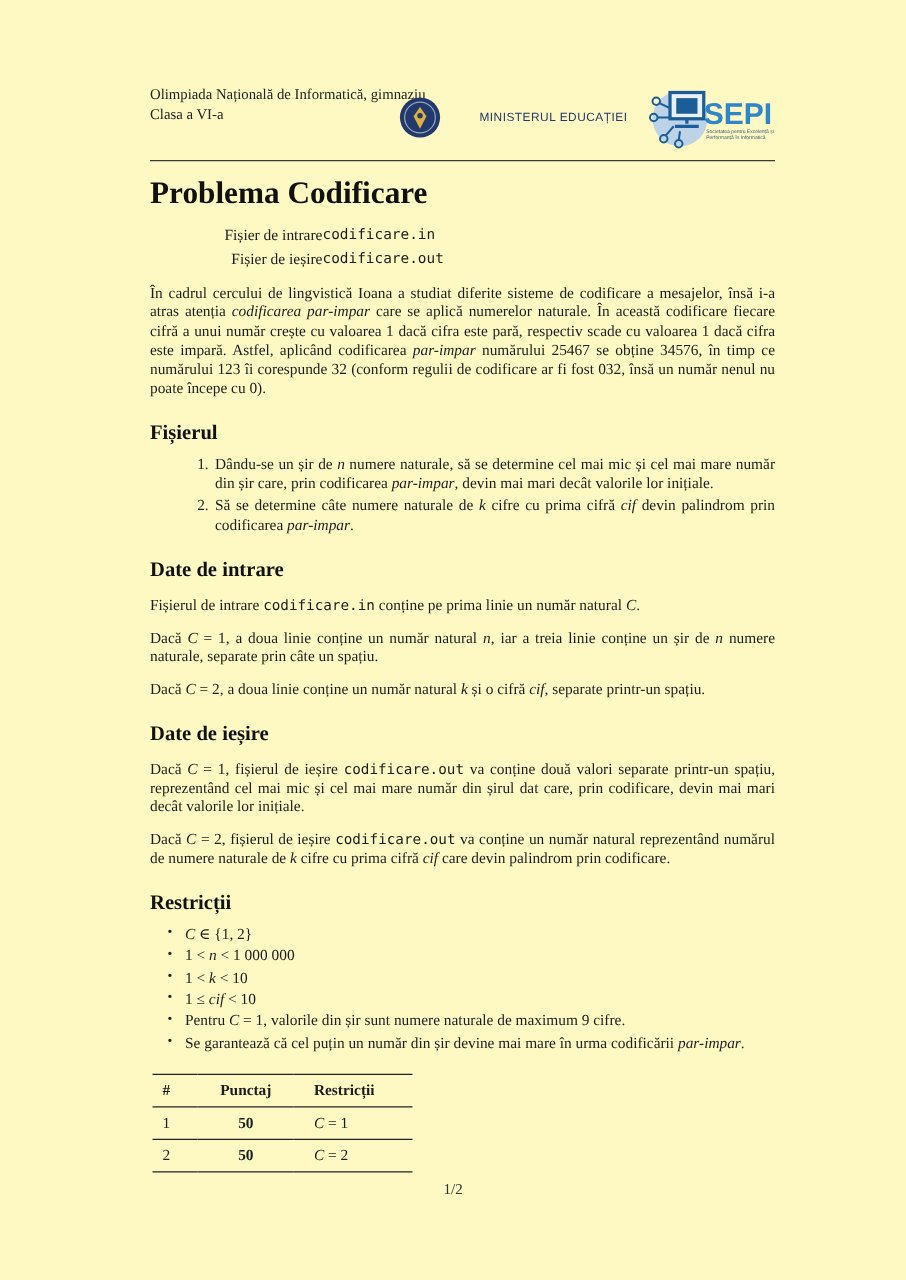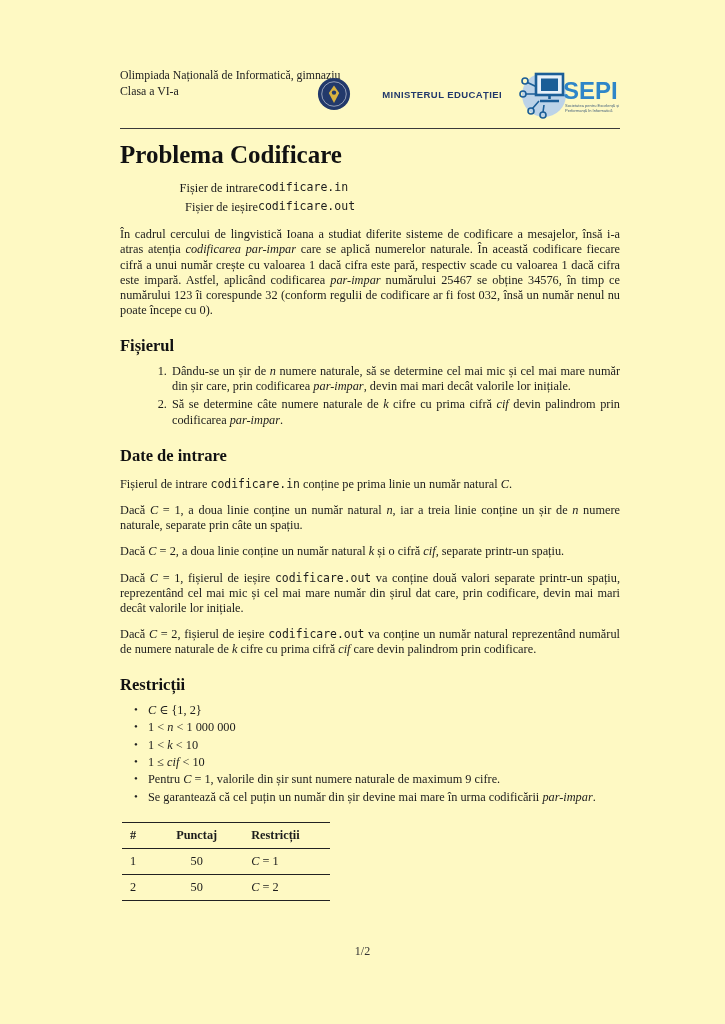--- a/index.html
+++ b/index.html
@@ -12,21 +12,21 @@
   .page{position:relative;width:725px;height:1024px;overflow:hidden;background:#fef9c3;}
   .content{position:absolute;left:120px;top:68px;width:500px;}
 
   
   .header{position:relative;min-height:52px;}
   .header-lines{font-size:11.8px;line-height:1.34;color:#222;}
   .logos{position:absolute;top:0;right:0;display:flex;align-items:center;gap:14px;}
   .ministry{display:flex;align-items:center;gap:7px;}
   .ministry-label{
     font-family:"Liberation Sans","DejaVu Sans",sans-serif;
-    font-size:9.5px;font-weight:bold;color:#22396b;letter-spacing:0.4px;white-space:nowrap;padding-left:24px;
+    font-size:9.5px;font-weight:normal;color:#22396b;letter-spacing:0.4px;white-space:nowrap;padding-left:24px;
   }
   .header-rule{border:none;border-top:1.2px solid #3a3a3a;margin:8px 0 0 0;}
 
   
   .doc-title{font-size:25px;font-weight:bold;margin:12px 0 10px 0;color:#111;}
   .file-table{margin-left:32px;font-size:12.4px;line-height:1.5;text-align:right;}
   .file-row{display:flex;}
   .file-label{width:106px;}
   .mono, .seg-m{font-family:"DejaVu Sans Mono","Liberation Mono",monospace;font-size:0.93em;}
 
@@ -43,21 +43,21 @@
   ul.restrictii li{font-size:12.3px;line-height:1.42;position:relative;padding-left:10px;}
   ul.restrictii li::before{content:"•";position:absolute;left:-4px;top:0;font-size:11px;color:#222;}
 
   
   table.scoring{border-collapse:collapse;margin:16px 0 0 2px;font-size:12.3px;
     border-top:1.6px solid #222;border-bottom:1.6px solid #222;}
   table.scoring th{font-weight:bold;border-bottom:1px solid #222;}
   table.scoring th,table.scoring td{padding:5px 10px;}
   table.scoring tbody tr.sep td{border-bottom:1px solid #222;}
   .col-num{text-align:left;padding-left:8px !important;padding-right:22px !important;}
-  .col-pts{text-align:center;padding-left:18px !important;padding-right:18px !important;}
+  .col-pts{text-align:center;padding-left:18px !important;padding-right:18px !important;font-weight:bold;}
   .col-res{text-align:left;padding-left:16px !important;padding-right:30px !important;}
 
   
   .footer{position:absolute;left:0;top:944px;width:725px;text-align:center;
     font-size:12px;color:#333;}
 
   
   .sepi-sub{font-family:"Liberation Sans","DejaVu Sans",sans-serif;fill:#44607c;}
 </style>
 </head>
@@ -122,20 +122,21 @@
     <ol class="cerinte">
       <li><span>Dându-se un șir de </span><span class="seg-v">n</span><span> numere naturale, să se determine cel mai mic și cel mai mare număr din șir care, prin codificarea </span><span class="seg-i">par-impar</span><span>, devin mai mari decât valorile lor inițiale.</span></li>
       <li><span>Să se determine câte numere naturale de </span><span class="seg-v">k</span><span> cifre cu prima cifră </span><span class="seg-i">cif</span><span> devin palindrom prin codificarea </span><span class="seg-i">par-impar</span><span>.</span></li>
     </ol>
 
     <div class="section-heading">Date de intrare</div>
     <p class="para"><span>Fișierul de intrare </span><span class="seg-m">codificare.in</span><span> conține pe prima linie un număr natural </span><span class="seg-v">C</span><span>.</span></p>
     <p class="para"><span>Dacă </span><span class="seg-v">C</span><span> = 1, a doua linie conține un număr natural </span><span class="seg-v">n</span><span>, iar a treia linie conține un șir de </span><span class="seg-v">n</span><span> numere naturale, separate prin câte un spațiu.</span></p>
     <p class="para"><span>Dacă </span><span class="seg-v">C</span><span> = 2, a doua linie conține un număr natural </span><span class="seg-v">k</span><span> și o cifră </span><span class="seg-i">cif</span><span>, separate printr-un spațiu.</span></p>
 
+    <div class="section-heading">Date de ieșire</div>
     <p class="para"><span>Dacă </span><span class="seg-v">C</span><span> = 1, fișierul de ieșire </span><span class="seg-m">codificare.out</span><span> va conține două valori separate printr-un spațiu, reprezentând cel mai mic și cel mai mare număr din șirul dat care, prin codificare, devin mai mari decât valorile lor inițiale.</span></p>
     <p class="para"><span>Dacă </span><span class="seg-v">C</span><span> = 2, fișierul de ieșire </span><span class="seg-m">codificare.out</span><span> va conține un număr natural reprezentând numărul de numere naturale de </span><span class="seg-v">k</span><span> cifre cu prima cifră </span><span class="seg-i">cif</span><span> care devin palindrom prin codificare.</span></p>
 
     <div class="section-heading">Restricții</div>
     <ul class="restrictii">
       <li><span class="seg-v">C</span><span> ∈ {1, 2}</span></li>
       <li><span>1 &lt; </span><span class="seg-v">n</span><span> &lt; 1 000 000</span></li>
       <li><span>1 &lt; </span><span class="seg-v">k</span><span> &lt; 10</span></li>
       <li><span>1 ≤ </span><span class="seg-i">cif</span><span> &lt; 10</span></li>
       <li><span>Pentru </span><span class="seg-v">C</span><span> = 1, valorile din șir sunt numere naturale de maximum 9 cifre.</span></li>

